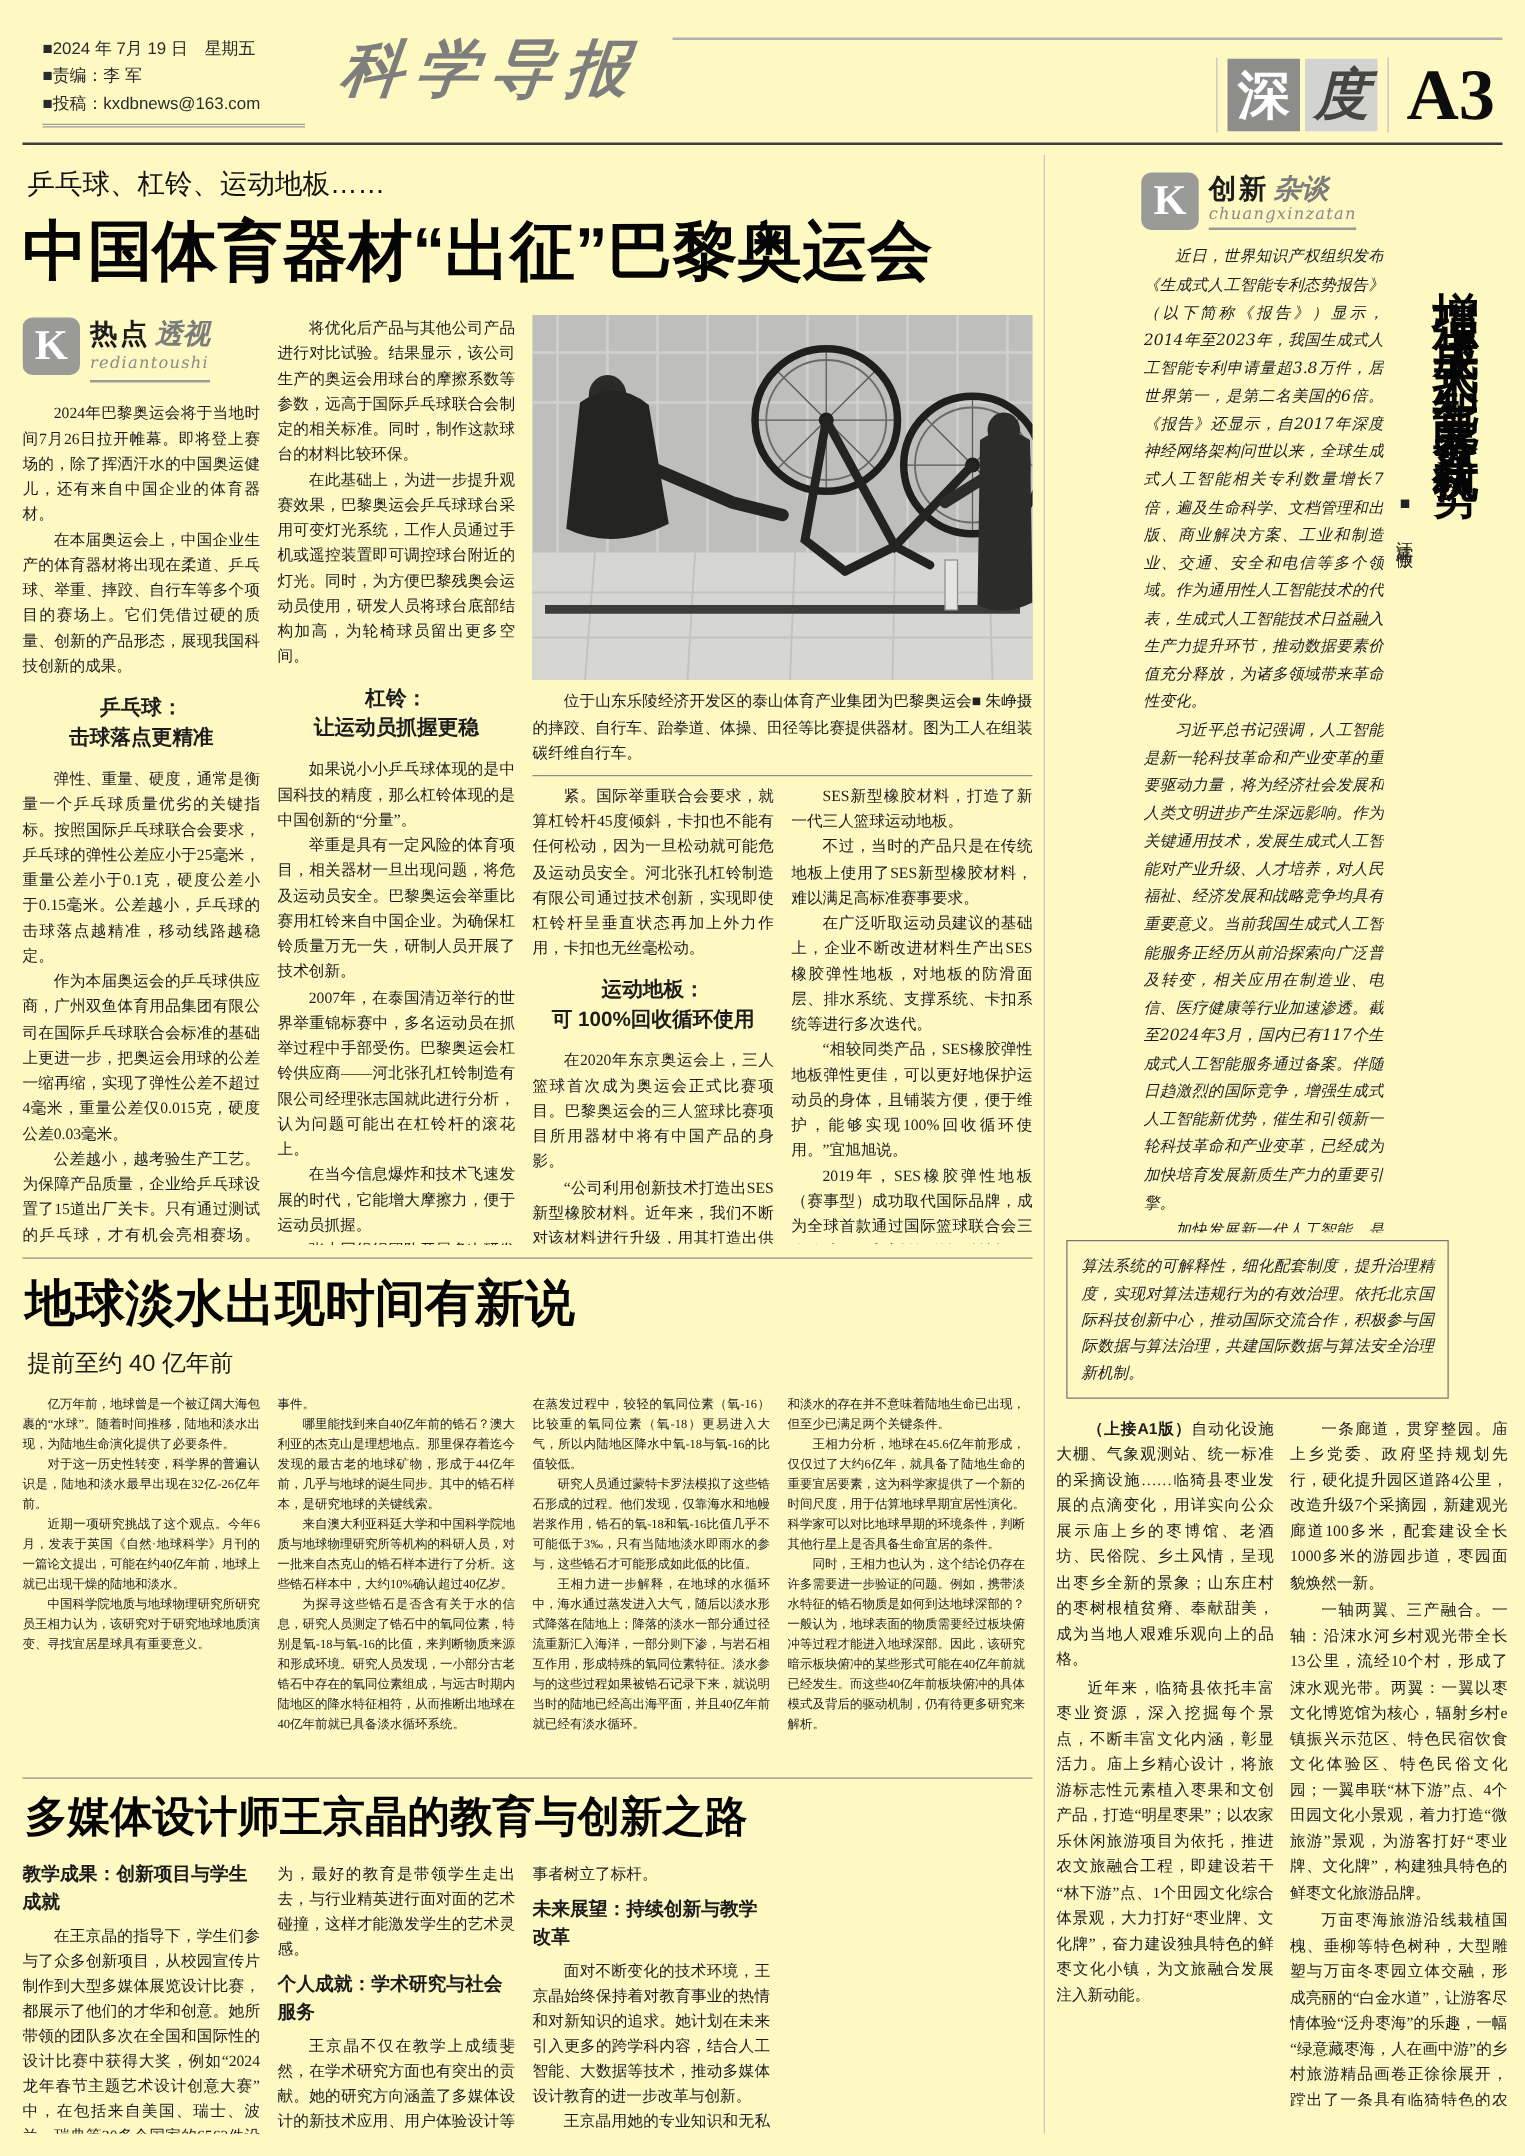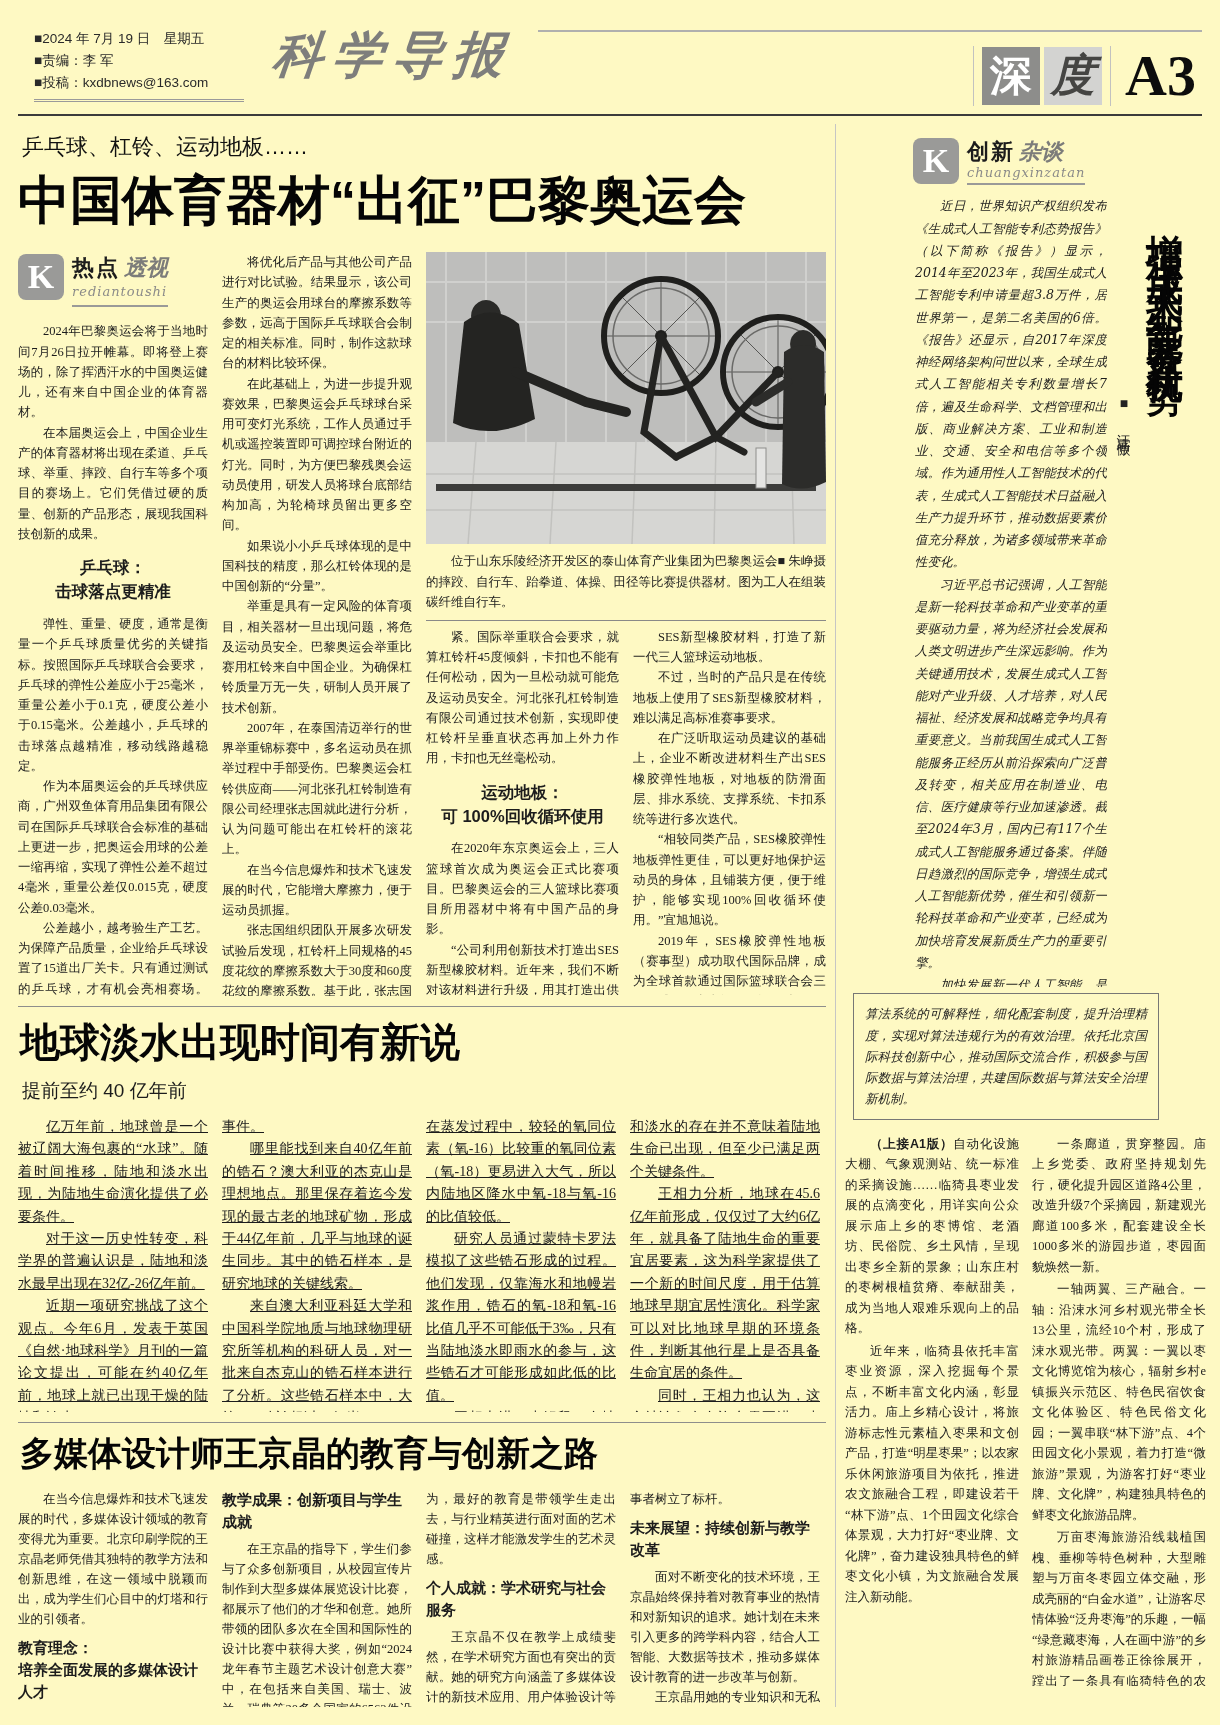--- a/index.html
+++ b/index.html
@@ -71,21 +71,21 @@
   }
   .caption .cap-indent { display:inline-block; width:2em; }
   .photog { float:right; white-space:nowrap; color:#222; }
   .sub-cols { display:flex; gap:14px; margin-top:4px; }
   .sub-col { width:193px; height:368px; overflow:hidden; font-size:12.5px; line-height:1.62; text-align:justify; }
   .section-rule { border:none; border-top:1px solid #8e8e8c; margin:10px 0 8px 0; }
   
   .w-head { font-family:"Liberation Sans",sans-serif; font-weight:900; font-size:40px; margin:4px 0 8px 2px; color:#050505; }
   .w-sub { font-family:"Liberation Sans",sans-serif; font-size:19px; margin:0 0 12px 4px; }
   .wcols { display:flex; gap:14px; }
-  .wcol { width:190px; height:296px; overflow:hidden; font-size:14px; line-height:1.6; text-align:justify;text-decoration:underline; }
+  .wcol { width:190px; height:296px; overflow:hidden; font-size:10px; line-height:1.6; text-align:justify; }
   
   .d-head { font-family:"Liberation Sans",sans-serif; font-weight:900; font-size:34px; margin:8px 0 12px 2px; color:#050505; }
   .dcols { display:flex; gap:14px; }
   .dcol { width:190px; height:218px; overflow:hidden; font-size:12.5px; line-height:1.6; text-align:justify; }
   .dcol .subhead { text-align:left; font-size:15px; margin:8px 0 6px 0; }
   
   .rz-logo { margin:14px 0 4px 68px; }
   .essay-row { display:flex; margin-top:10px; }
   .essay {
     margin-left:70px; width:192px; height:792px; overflow:hidden;
@@ -159,20 +159,24 @@
             </div>
             <p class="para">弹性、重量、硬度，通常是衡量一个乒乓球质量优劣的关键指标。按照国际乒乓球联合会要求，乒乓球的弹性公差应小于25毫米，重量公差小于0.1克，硬度公差小于0.15毫米。公差越小，乒乓球的击球落点越精准，移动线路越稳定。</p>
             <p class="para">作为本届奥运会的乒乓球供应商，广州双鱼体育用品集团有限公司在国际乒乓球联合会标准的基础上更进一步，把奥运会用球的公差一缩再缩，实现了弹性公差不超过4毫米，重量公差仅0.015克，硬度公差0.03毫米。</p>
             <p class="para">公差越小，越考验生产工艺。为保障产品质量，企业给乒乓球设置了15道出厂关卡。只有通过测试的乒乓球，才有机会亮相赛场。“圆度测试3次、重心5次、硬度3次、重量1次、内外表2次、弹性1次，总共15次。”广州双鱼体育用品集团有限公司技术工程师杜荫环介绍，“公司制定了一套检测标准，在100个球里挑出最好的5个供奥运会使用。我们努力让奥运健儿用上击球落点更精准、移动线路更稳定的比赛用球。”</p>
 
           </div>
 
           <div class="ncol">
             <p class="para">将优化后产品与其他公司产品进行对比试验。结果显示，该公司生产的奥运会用球台的摩擦系数等参数，远高于国际乒乓球联合会制定的相关标准。同时，制作这款球台的材料比较环保。</p>
             <p class="para">在此基础上，为进一步提升观赛效果，巴黎奥运会乒乓球球台采用可变灯光系统，工作人员通过手机或遥控装置即可调控球台附近的灯光。同时，为方便巴黎残奥会运动员使用，研发人员将球台底部结构加高，为轮椅球员留出更多空间。</p>
+            <div class="subhead">
+              <div>杠铃：</div>
+                <div>让运动员抓握更稳</div>
+            </div>
             <p class="para">如果说小小乒乓球体现的是中国科技的精度，那么杠铃体现的是中国创新的“分量”。</p>
             <p class="para">举重是具有一定风险的体育项目，相关器材一旦出现问题，将危及运动员安全。巴黎奥运会举重比赛用杠铃来自中国企业。为确保杠铃质量万无一失，研制人员开展了技术创新。</p>
             <p class="para">2007年，在泰国清迈举行的世界举重锦标赛中，多名运动员在抓举过程中手部受伤。巴黎奥运会杠铃供应商——河北张孔杠铃制造有限公司经理张志国就此进行分析，认为问题可能出在杠铃杆的滚花上。</p>
             <p class="para">在当今信息爆炸和技术飞速发展的时代，它能增大摩擦力，便于运动员抓握。</p>
             <p class="para">张志国组织团队开展多次研发试验后发现，杠铃杆上同规格的45度花纹的摩擦系数大于30度和60度花纹的摩擦系数。基于此，张志国请人重新制作加工刀具，设计出新的45度花纹，结束了行业内只有60度和30度花纹的历史。这一创新让运动员抓握杠铃时更稳，减少了打滑脱手带来的比赛风险。</p>
 
           </div>
 
           <div class="main-right">
             <div class="photo-wrap">
@@ -297,28 +301,20 @@
           </div>
         </div>
       </section>
 
       <hr class="section-rule">
 
       <section>
         <h2 class="d-head">多媒体设计师王京晶的教育与创新之路</h2>
         <div class="dcols">
           <div class="dcol">
-            <p class="para">在当今信息爆炸和技术飞速发展的时代，多媒体设计领域的教育变得尤为重要。北京印刷学院的王京晶老师凭借其独特的教学方法和创新思维，在这一领域中脱颖而出，成为学生们心目中的灯塔和行业的引领者。</p>
-            <div class="subhead">
-              <div>教育理念：</div>
-                <div>培养全面发展的多媒体设计人才</div>
-            </div>
-
-          </div>
-          <div class="dcol">
             <div class="subhead" style="margin-top:0">教学成果：创新项目与学生成就</div>
             <p class="para">在王京晶的指导下，学生们参与了众多创新项目，从校园宣传片制作到大型多媒体展览设计比赛，都展示了他们的才华和创意。她所带领的团队多次在全国和国际性的设计比赛中获得大奖，例如“2024龙年春节主题艺术设计创意大赛”中，在包括来自美国、瑞士、波兰、瑞典等20多个国家的6563件设计作品中，王京晶指导的作品荣获三等奖，为学校赢得了荣誉；在2023年北京市大学生数字媒体设计大赛、2022年北京市大学生数字媒体设计大赛、2018年北京高校大学生数字媒体设计大赛、2016年北京市大学生电子设计竞赛等比赛中，王京晶指导的多部作品获得一等奖。她始终认</p>
           </div>
           <div class="dcol">
             <p class="para" style="text-indent:0">为，最好的教育是带领学生走出去，与行业精英进行面对面的艺术碰撞，这样才能激发学生的艺术灵感。</p>
             <div class="subhead">个人成就：学术研究与社会服务</div>
             <p class="para">王京晶不仅在教学上成绩斐然，在学术研究方面也有突出的贡献。她的研究方向涵盖了多媒体设计的新技术应用、用户体验设计等前沿领域，发表了多篇高水平的学术论文。编写了多部国家重点教材。除此之外，她还积极参与社会服务，为多个公益项目提供设计支持。最值得一提的是，王京晶在2008年受中国奥委会之邀，为2008年中国奥运会设计宣传动画《同一蓝天》，该宣传动画受到了业界专家的好评。王京晶用实际行动践行着教育者的社会责任，为中国艺术从</p>
           </div>
           <div class="dcol">
             <p class="para" style="text-indent:0">事者树立了标杆。</p>

